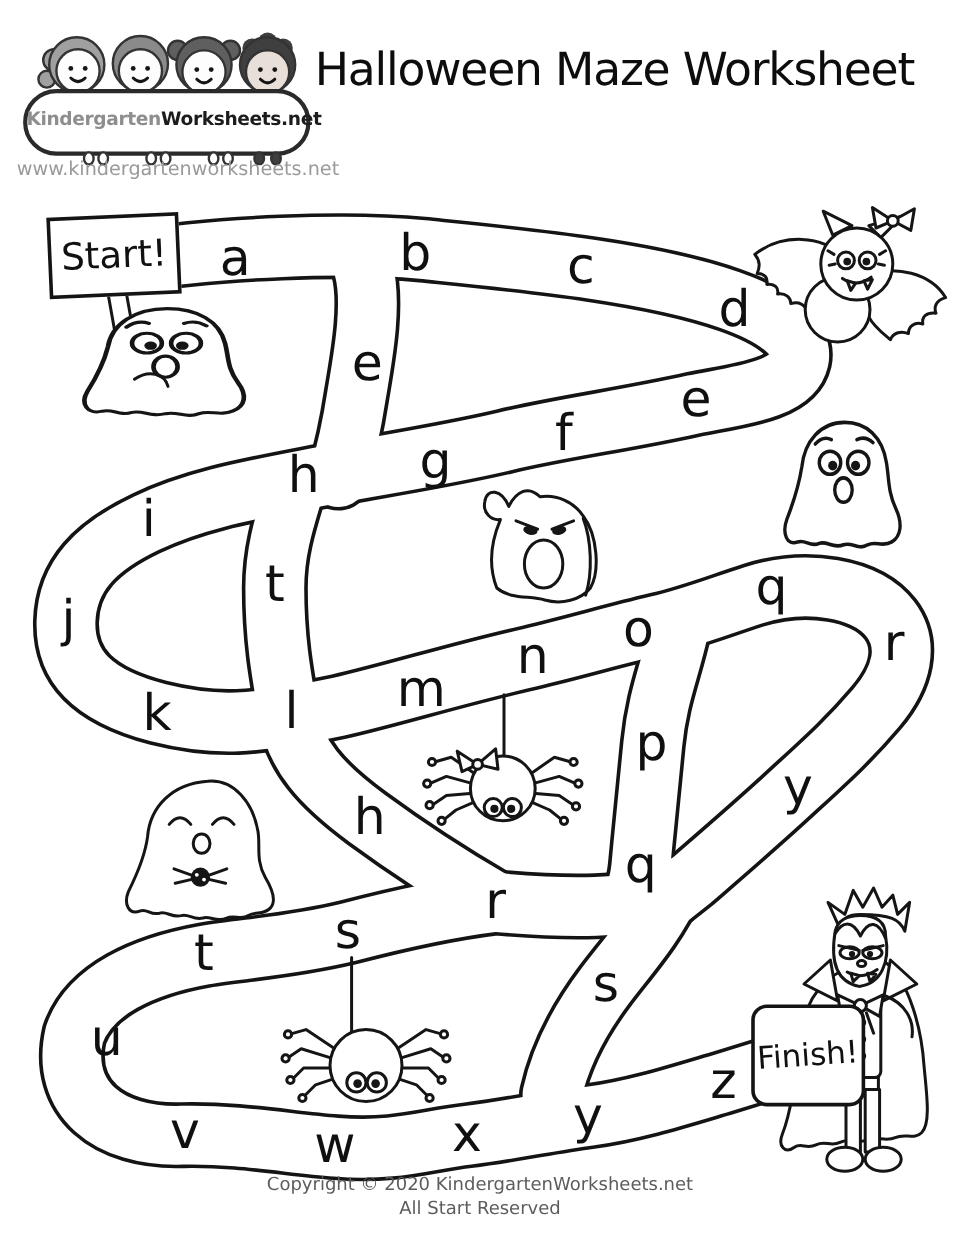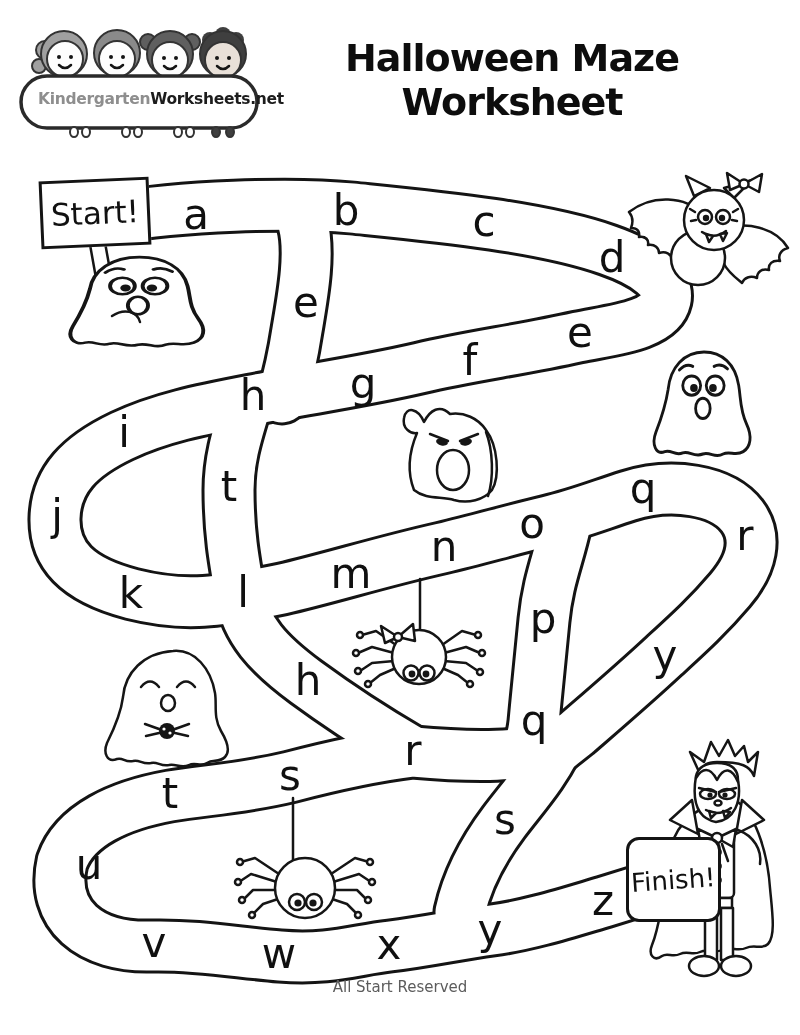--- a/index.html
+++ b/index.html
@@ -1,24 +1,24 @@
 <!DOCTYPE html>
 <html><head>
 <meta charset="utf-8">
 <style>
   html,body{margin:0;padding:0;background:#fff;}
   #sheet{position:relative;width:800px;height:1035px;background:#fff;overflow:hidden;
          font-family:"DejaVu Sans","Liberation Sans",sans-serif;color:#111;}
   .abs{position:absolute;}
   
-  #title{left:252px;top:36px;width:520px;text-align:center;font-size:38px;letter-spacing:-1px;color:#0d0d0d;font-weight:bold;}
+  #title{left:252px;top:36px;width:520px;text-align:center;font-size:38px;letter-spacing:-1px;color:#0d0d0d;}
   #nameRow{left:444px;top:114px;width:314px;display:flex;align-items:flex-end;font-size:29px;color:#161616;}
   #nameRow .nline{flex:1;border-bottom:2.5px solid #161616;height:30px;margin-left:2px;}
   
-  #brandText{left:22px;top:90px;width:232px;text-align:left;font-weight:bold;font-size:15.5px;letter-spacing:-0.3px;white-space:nowrap;margin-left:16px;}
+  #brandText{left:22px;top:90px;width:232px;text-align:left;font-weight:bold;font-size:15.5px;letter-spacing:-0.3px;white-space:nowrap;}
   #brandText .lt{color:#8e8e8e;} #brandText .dk{color:#1c1c1c;}
   #siteUrl{left:14px;top:131px;width:248px;text-align:center;font-size:16px;color:#9a9a9a;}
   
   .maze-letter{position:absolute;transform:translate(-50%,-50%);font-size:42px;color:#101010;line-height:1;}
   
   .signbox{background:#fff;border:3px solid #141414;display:flex;align-items:center;justify-content:center;}
   #startSign{left:40px;top:179px;width:104px;height:62px;transform:rotate(-2.5deg);font-size:31px;}
   #finishSign{left:626px;top:837px;width:89px;height:79px;border-radius:13px;border-width:3.5px;font-size:26px;}
   #finishSign .tilt{transform:rotate(-4deg);}
   
@@ -281,21 +281,23 @@
         <ellipse cx="120" cy="112" rx="4" ry="5"></ellipse>
       <ellipse cx="160" cy="112" rx="4" ry="5"></ellipse>
         <ellipse cx="172" cy="112" rx="4" ry="5"></ellipse>
       <ellipse cx="198" cy="112" rx="4" ry="5" fill="#3f3f3f"></ellipse>
         <ellipse cx="212" cy="112" rx="4" ry="5" fill="#3f3f3f"></ellipse>
     </g>
   </svg>
   <div class="abs" id="brandText">
     <span class="lt">Kindergarten</span><span class="dk">Worksheets.net</span>
   </div>
+  <div class="abs" id="siteUrl">www.kindergartenworksheets.net</div>
 
   <div class="abs" id="title">Halloween Maze Worksheet</div>
 
 
   <div class="abs" id="footer">
+    <div>Copyright © 2020 KindergartenWorksheets.net</div>
     <div>All Start Reserved</div>
   </div>
 
 </div>
 
 </body></html>

